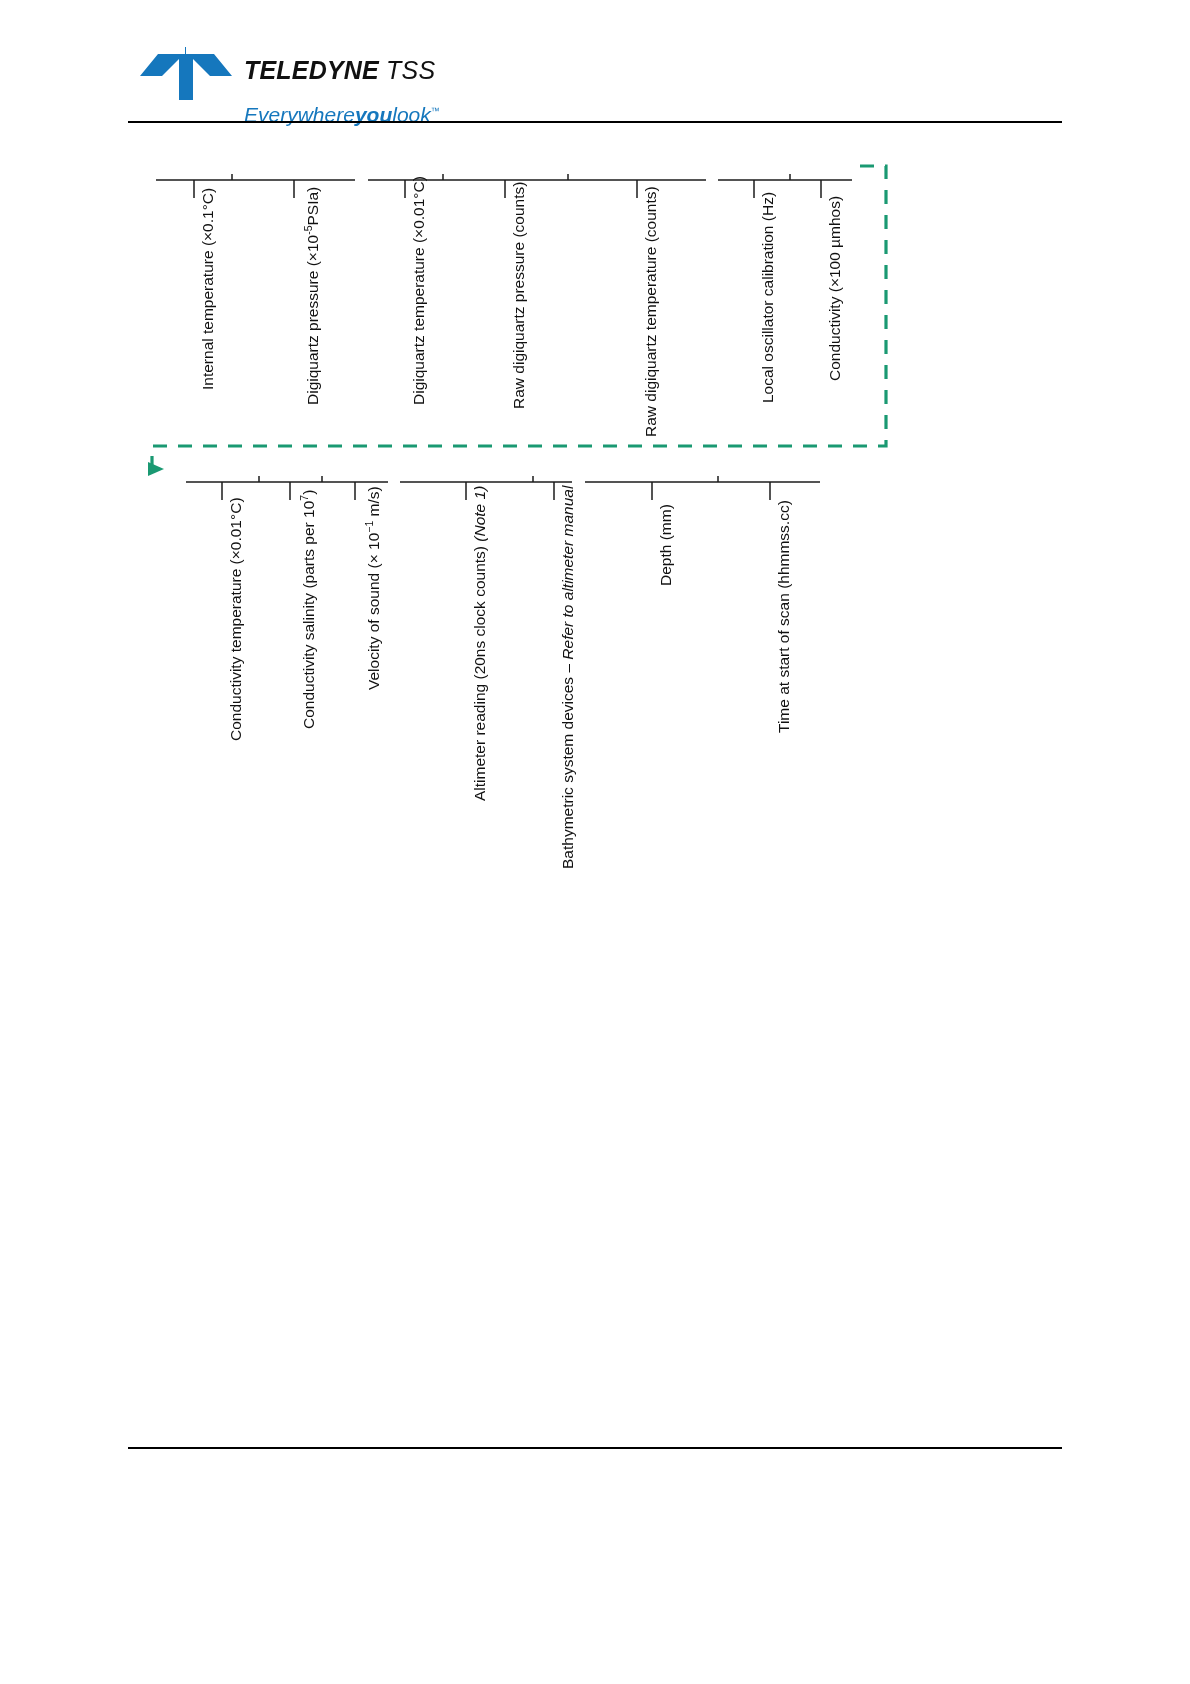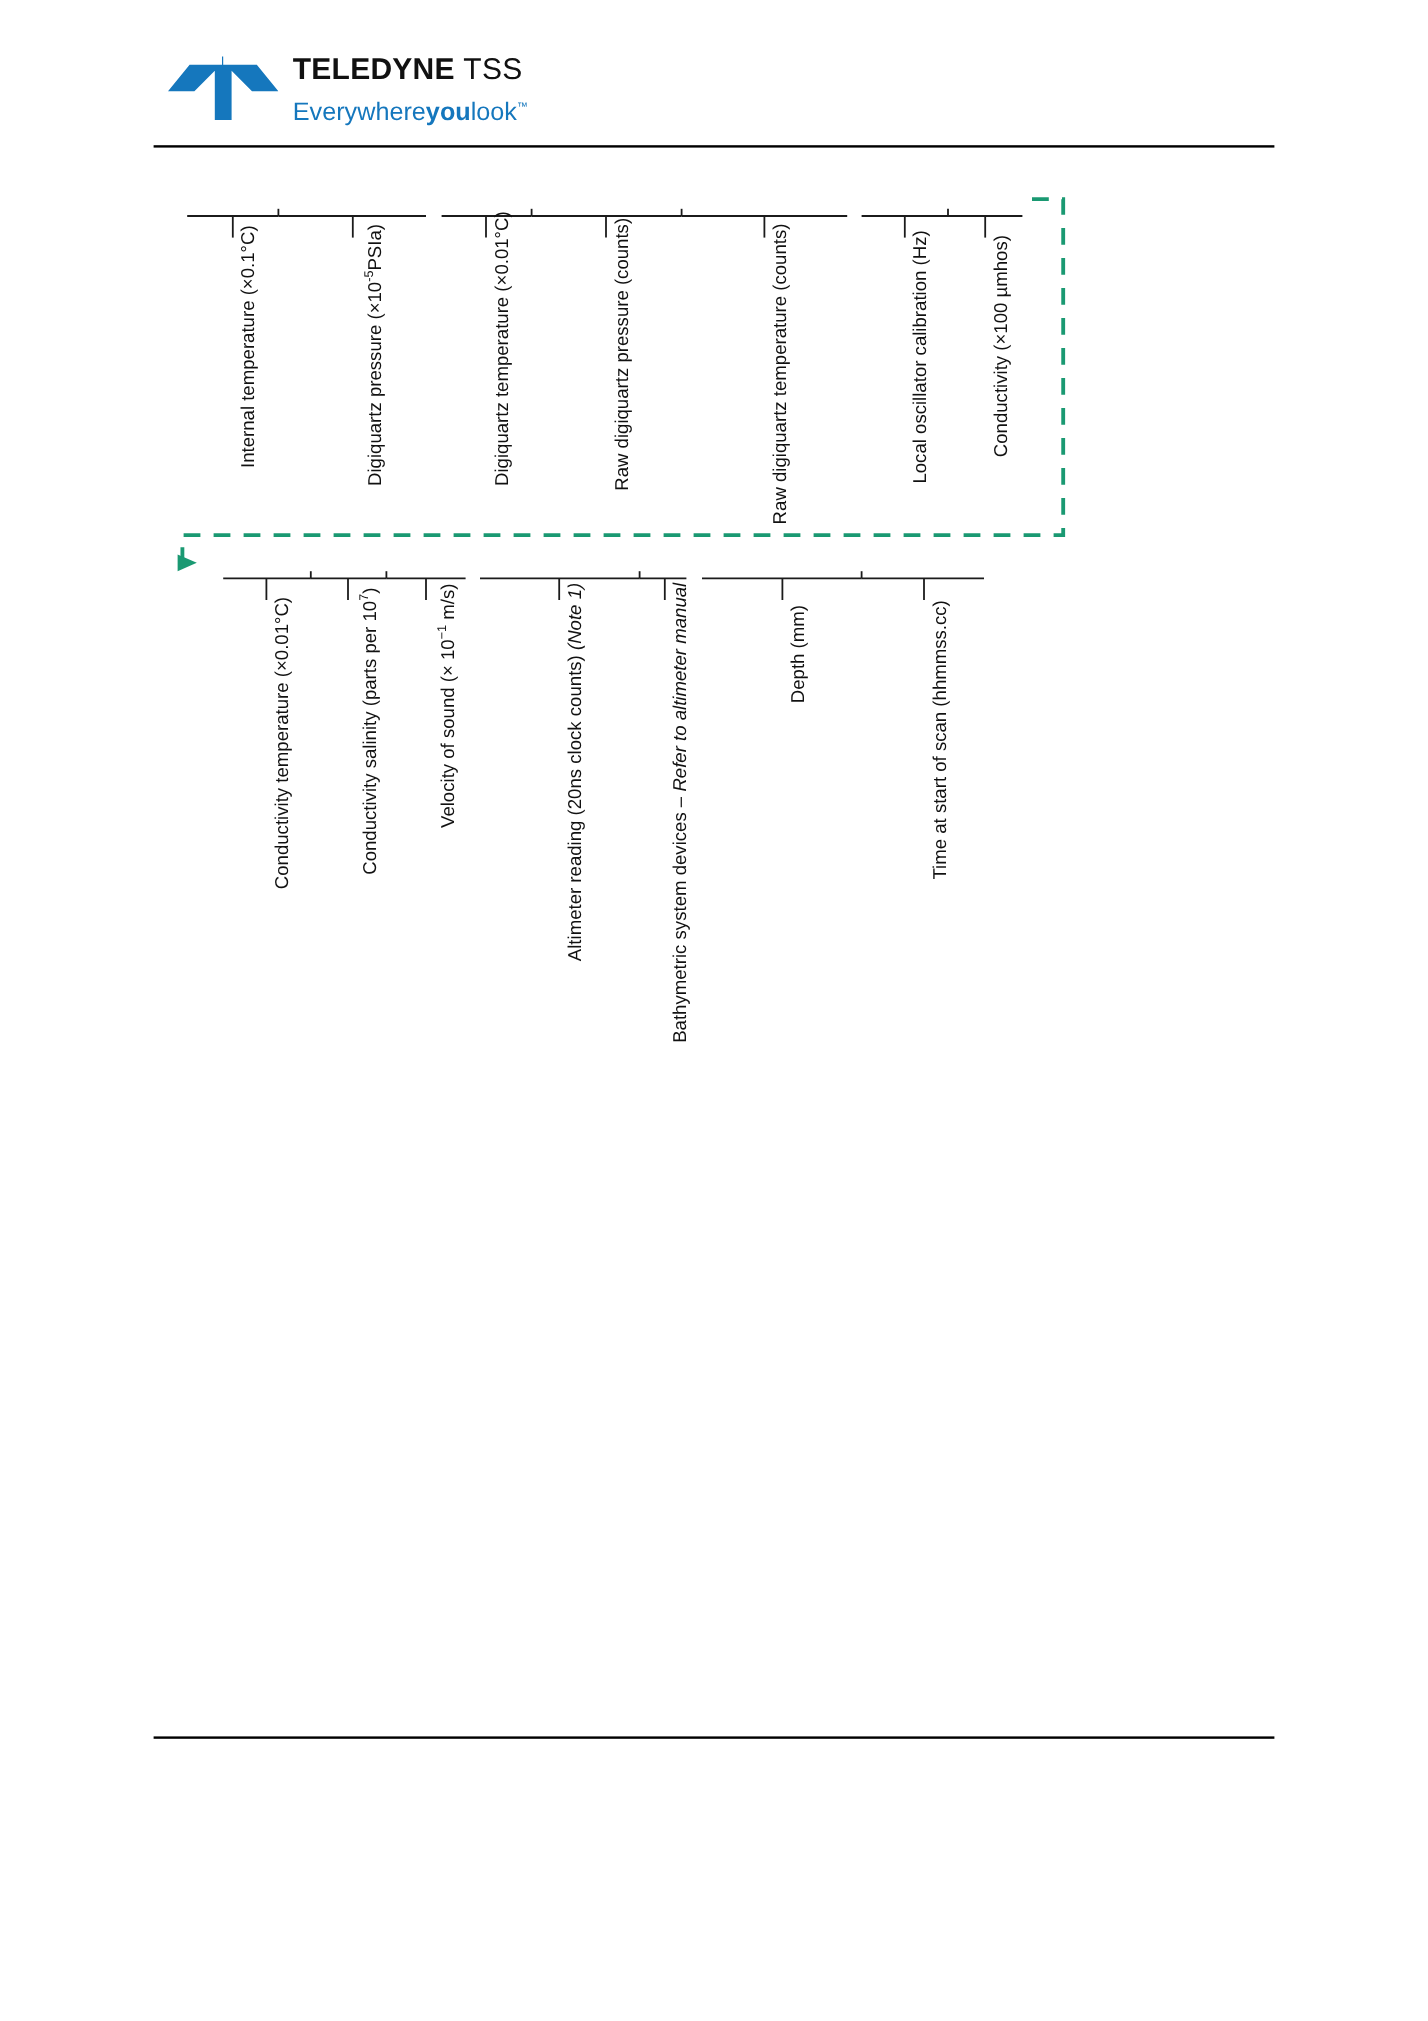--- a/index.html
+++ b/index.html
@@ -9,25 +9,25 @@
     background:#ffffff;
     font-family:"Liberation Sans", sans-serif;
     position:relative;
     overflow:hidden;
   }
   .page{position:absolute;inset:0;}
 
   
   .logo-block{position:absolute;left:140px;top:44px;width:330px;height:62px;}
   .logo-mark{position:absolute;left:0;top:2px;width:92px;height:54px;}
-  .logo-text{position:absolute;left:104px;top:0px;width:240px;}
+  .logo-text{position:absolute;left:104px;top:12px;width:240px;font-style:italic;}
   .logo-line1{font-size:25px;letter-spacing:.2px;line-height:28px;white-space:nowrap;}
   .logo-line1 .bold{font-weight:bold;color:#111111;}
   .logo-line1 .reg{font-weight:normal;color:#111111;}
-  .logo-line2{font-size:21px;line-height:24px;color:#1577bd;white-space:nowrap;margin-top:5px;}
+  .logo-line2{font-size:21px;line-height:24px;color:#1577bd;white-space:nowrap;margin-top:15px;}
   .logo-line2 .b{font-weight:bold;}
   .logo-tm{font-size:9px;vertical-align:super;}
 
   .rule{position:absolute;left:128px;width:934px;height:0;border-top:2.6px solid #000;}
   .rule-top{top:121px;}
   .rule-bottom{top:1447px;}
 
   
   .codeline{
     position:absolute;

